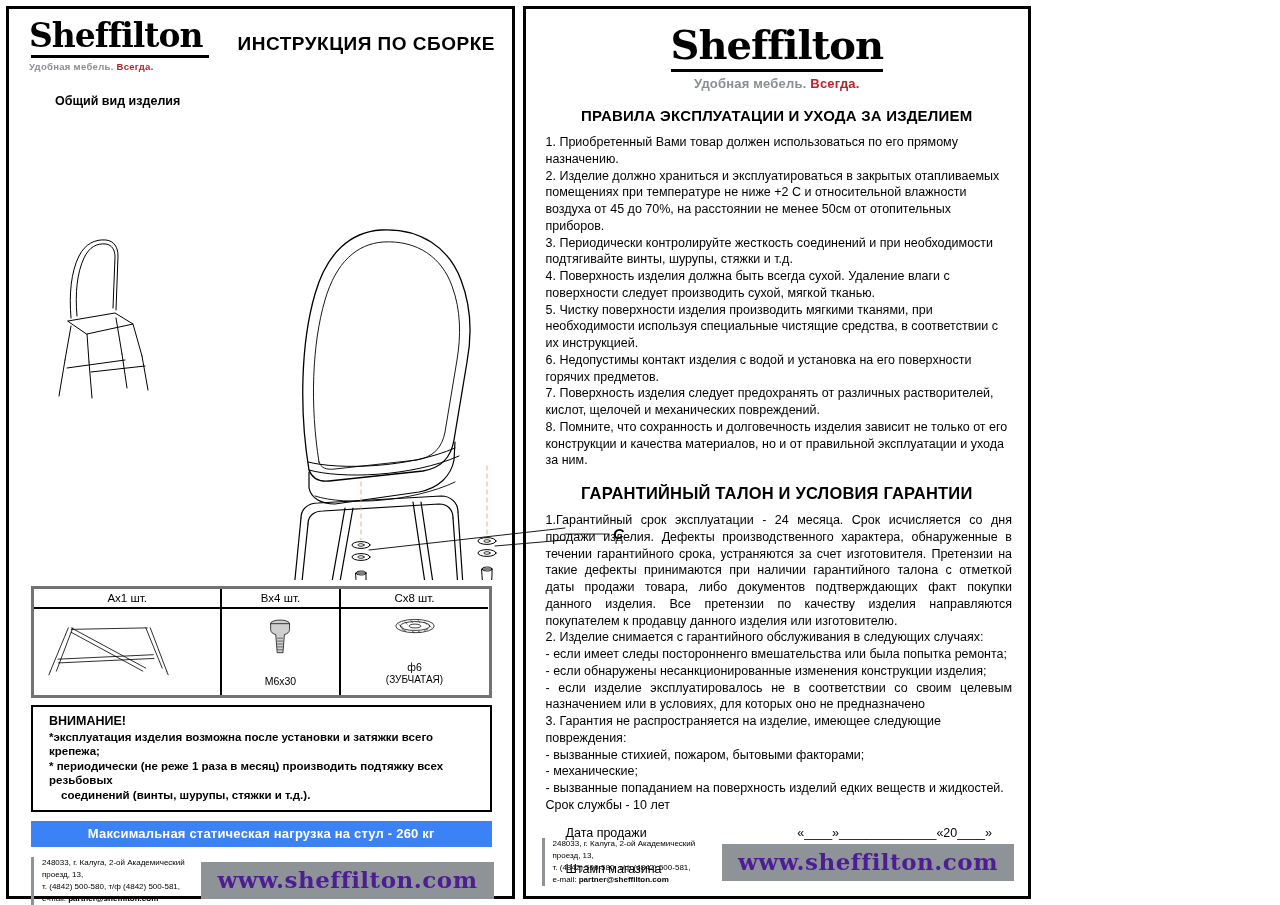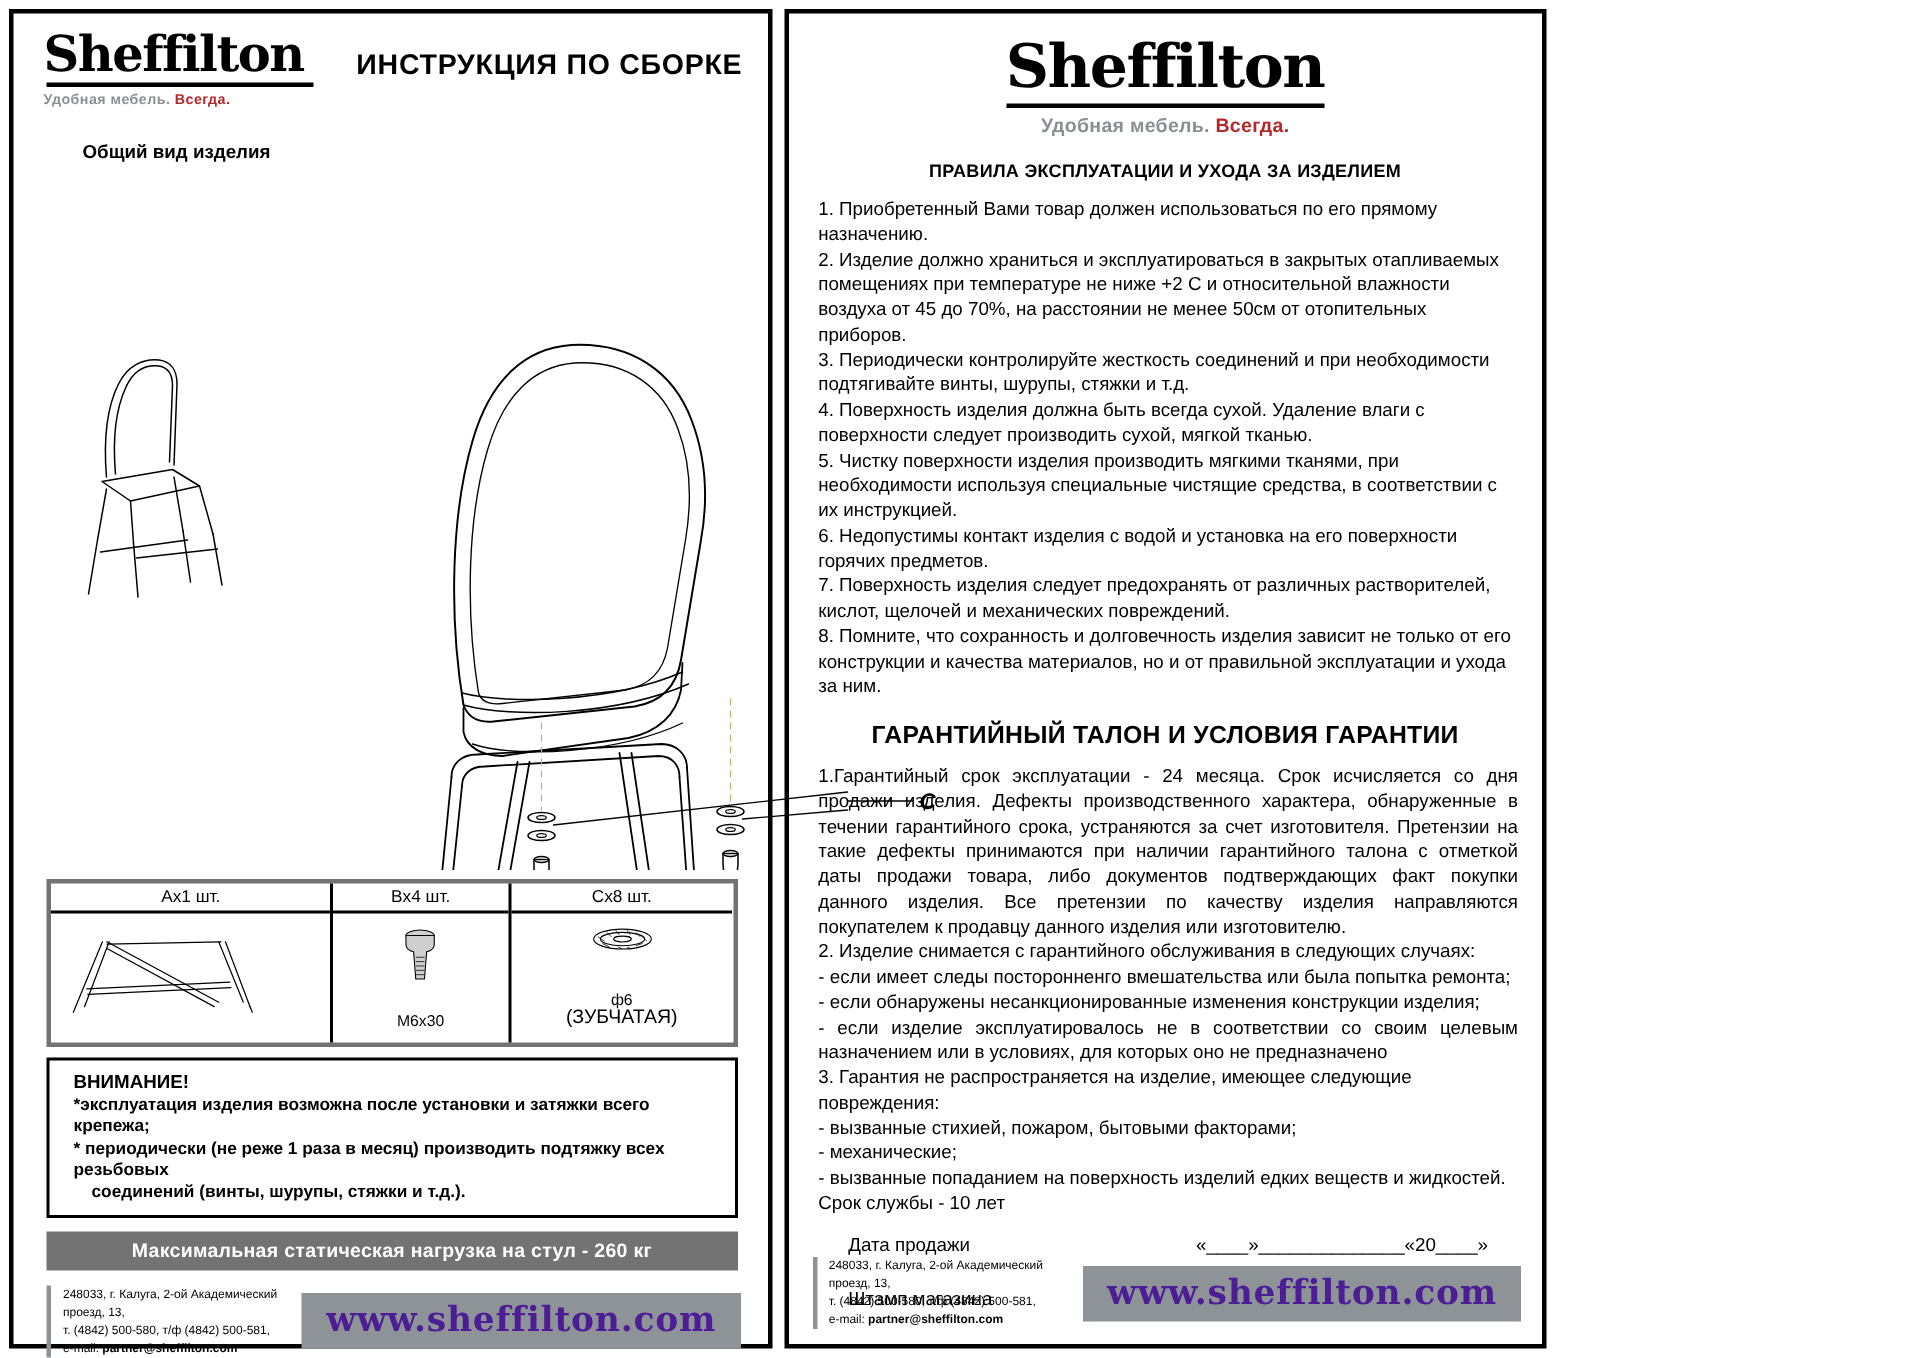--- a/index.html
+++ b/index.html
@@ -28,42 +28,42 @@
 
   .parts{display:flex;border:3px solid #737373;margin:6px 20px 0 22px;height:112px;box-sizing:border-box;}
   .pcell{position:relative;box-sizing:border-box;}
   .pcell + .pcell{border-left:2px solid #000;}
   .pcell .phead{font-size:11.5px;text-align:center;border-bottom:2px solid #000;padding:3px 0 3px;}
   .pc1{width:41%;}
   .pc2{width:26%;}
   .pc3{width:33%;}
   .pbody{position:relative;height:78px;}
   .plabel{position:absolute;font-size:10.5px;text-align:center;width:100%;}
-  .plabel.small{font-size:13px;}
+  .plabel.small{font-size:10px;}
 
   .attention{border:2px solid #000;margin:7px 20px 0 22px;padding:7px 10px 8px 16px;box-sizing:border-box;}
   .attention .ah{font-size:12.5px;font-weight:bold;margin-bottom:2px;}
   .attention .al{font-size:11.5px;font-weight:bold;line-height:1.25;}
   .attention .ind{padding-left:12px;}
 
-  .loadbar{background:#737373;color:#fff;font-size:13px;font-weight:bold;text-align:center;margin:9px 20px 0 22px;padding:5px 0 6px;letter-spacing:.2px;}
+  .loadbar{background:#3b82f6;color:#fff;font-size:13px;font-weight:bold;text-align:center;margin:9px 20px 0 22px;padding:5px 0 6px;letter-spacing:.2px;}
 
   .footer{display:flex;align-items:center;margin:10px 18px 0 22px;}
   .faddr{font-size:8px;line-height:1.5;border-left:3px solid #8e9398;padding-left:8px;flex:1;}
   .faddr b{font-weight:bold;}
   .fsite{background:#8e9398;color:#4c1d95;font-family:"DejaVu Serif",serif;font-size:23px;font-weight:bold;padding:4px 16px 6px;letter-spacing:.5px;}
 
   
   .r-logo{text-align:center;padding-top:16px;}
   .r-logo .lm{font-family:"DejaVu Serif",serif;font-weight:bold;font-size:40px;letter-spacing:-1px;line-height:1;}
   .r-logo .lr{height:3px;background:#000;width:212px;margin:4px auto 4px;}
   .r-logo .ls{font-size:13px;font-weight:bold;color:#8a8f94;letter-spacing:.2px;}
   .r-logo .ls .red{color:#b4272b;}
 
-  .r-h{text-align:center;font-size:12px;font-weight:bold;margin:16px 0 10px;letter-spacing:.2px;}
+  .r-h{text-align:center;font-size:15px;font-weight:bold;margin:16px 0 10px;letter-spacing:.2px;}
   .r-h2{text-align:center;font-size:16.5px;font-weight:bold;margin:15px 0 9px;letter-spacing:.2px;}
   .r-body{padding:0 16px 0 20px;}
   .r-body p{margin:0;font-size:12.5px;line-height:1.34;}
   .r-just p{text-align:justify;}
   .srok{font-size:12.5px;margin-top:2px;}
 
   .signs{padding:12px 36px 0 40px;font-size:12.5px;}
   .signrow{display:flex;align-items:flex-end;}
   .signrow .lbl{white-space:nowrap;}
   .signrow .dots{flex:1;text-align:right;letter-spacing:0px;}

